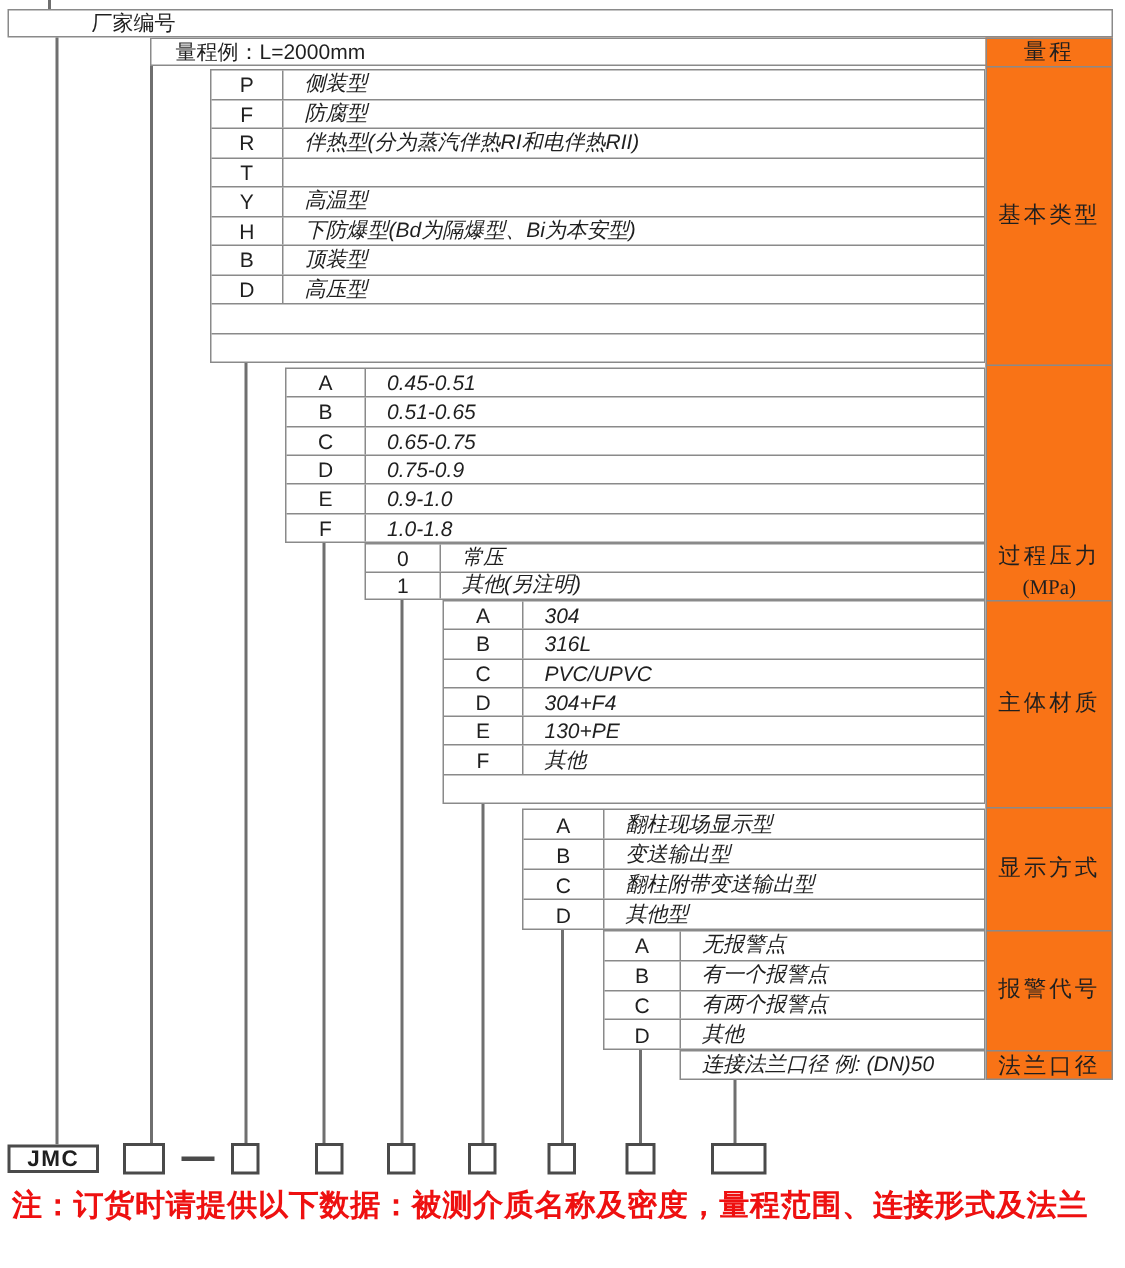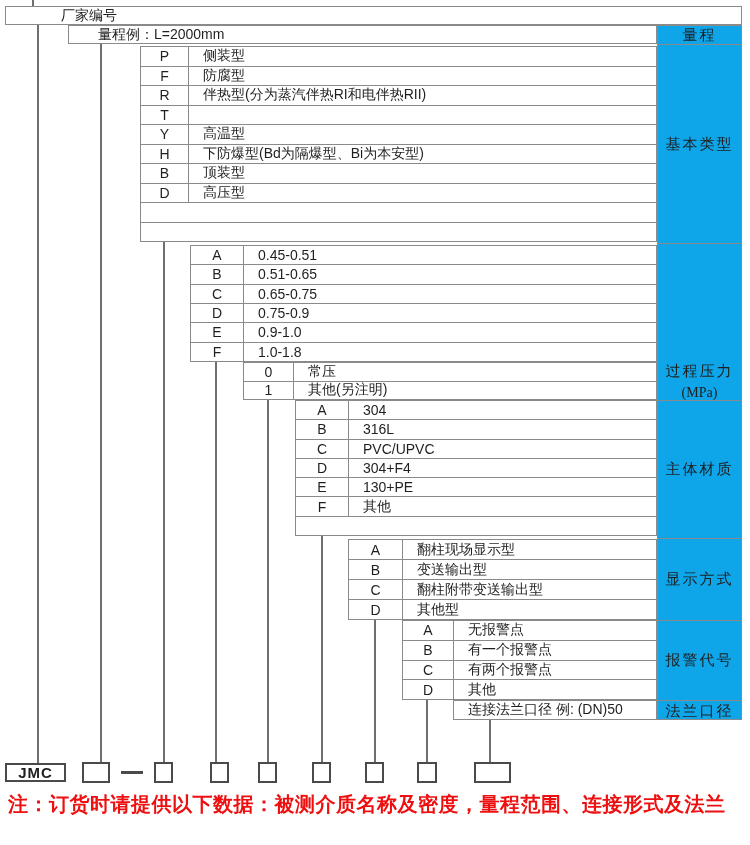--- a/index.html
+++ b/index.html
@@ -20,26 +20,26 @@
   .section{
     position:absolute;box-sizing:border-box;border:1px solid var(--grid);
     background:#fff;display:flex;flex-direction:column;font-size:14px;
   }
   .row{flex:1;display:flex;min-height:0;}
   .row + .row{border-top:1px solid var(--grid);}
   .code-cell{
     display:flex;align-items:center;justify-content:center;
     border-right:1px solid var(--grid);box-sizing:border-box;font-size:14px;
   }
-  .desc-cell{flex:1;display:flex;align-items:center;padding-left:14px;white-space:nowrap;overflow:hidden;}
+  .desc-cell{flex:1;display:flex;align-items:center;padding-left:14px;white-space:nowrap;overflow:hidden;font-style:italic;}
   .empty-cell{flex:1;}
   .stem{position:absolute;width:2px;background:var(--stem);}
   .tick{position:absolute;width:2px;background:var(--stem);}
   .cat-col{
-    position:absolute;box-sizing:border-box;border:1px solid var(--grid);background:#0ea5e9;
+    position:absolute;box-sizing:border-box;border:1px solid var(--grid);background:#f97316;
   }
   .cat-cell{
     position:absolute;left:0;right:0;display:flex;flex-direction:column;
     align-items:center;justify-content:center;box-sizing:border-box;
     font-family:"Liberation Serif","DejaVu Serif",serif;
     font-size:15px;letter-spacing:2px;line-height:21px;color:var(--text);
   }
   .cat-cell.divided{border-bottom:1px solid var(--grid);}
   .cat-sub{font-size:14px;letter-spacing:0;}
   .code-box{
@@ -47,21 +47,21 @@
     display:flex;align-items:center;justify-content:center;
     font-weight:bold;font-size:15px;letter-spacing:1px;
   }
   .dash{position:absolute;background:var(--boxb);}
   #note{
     position:absolute;left:8px;top:791px;width:738px;
     color:var(--red);font-weight:bold;font-size:20px;line-height:27px;
     letter-spacing:0.5px;white-space:nowrap;
   }
   #title-box{padding-left:55px;}
-  #range-row{padding-left:29px;}
+  #range-row{padding-left:16px;margin-left:32px;}
 </style>
 </head>
 <body>
 
 <div id="canvas">
   <div class="tick" id="top-tick" style="left:32px;top:0;height:7px;"></div>
 
   <div class="gridbox" id="title-box" style="left:5px;top:6px;width:737px;height:19px;">
     <span>厂家编号</span>
   </div>

